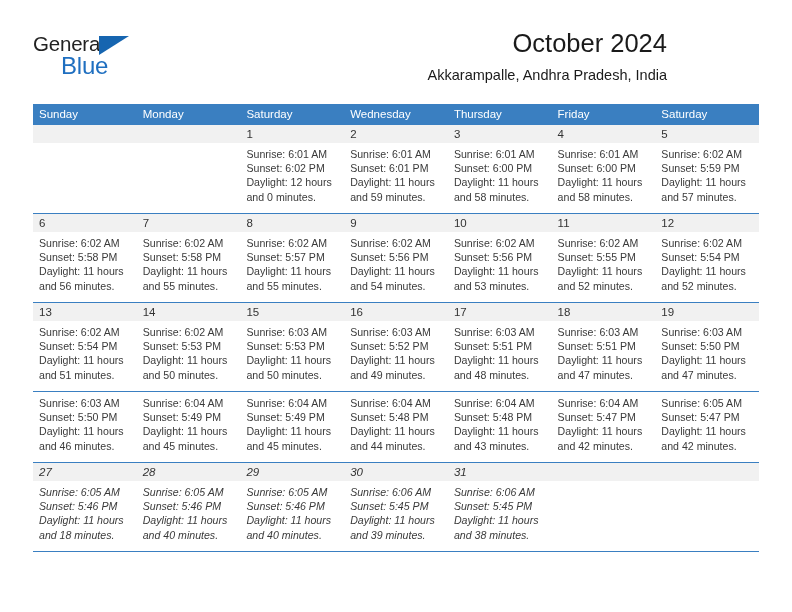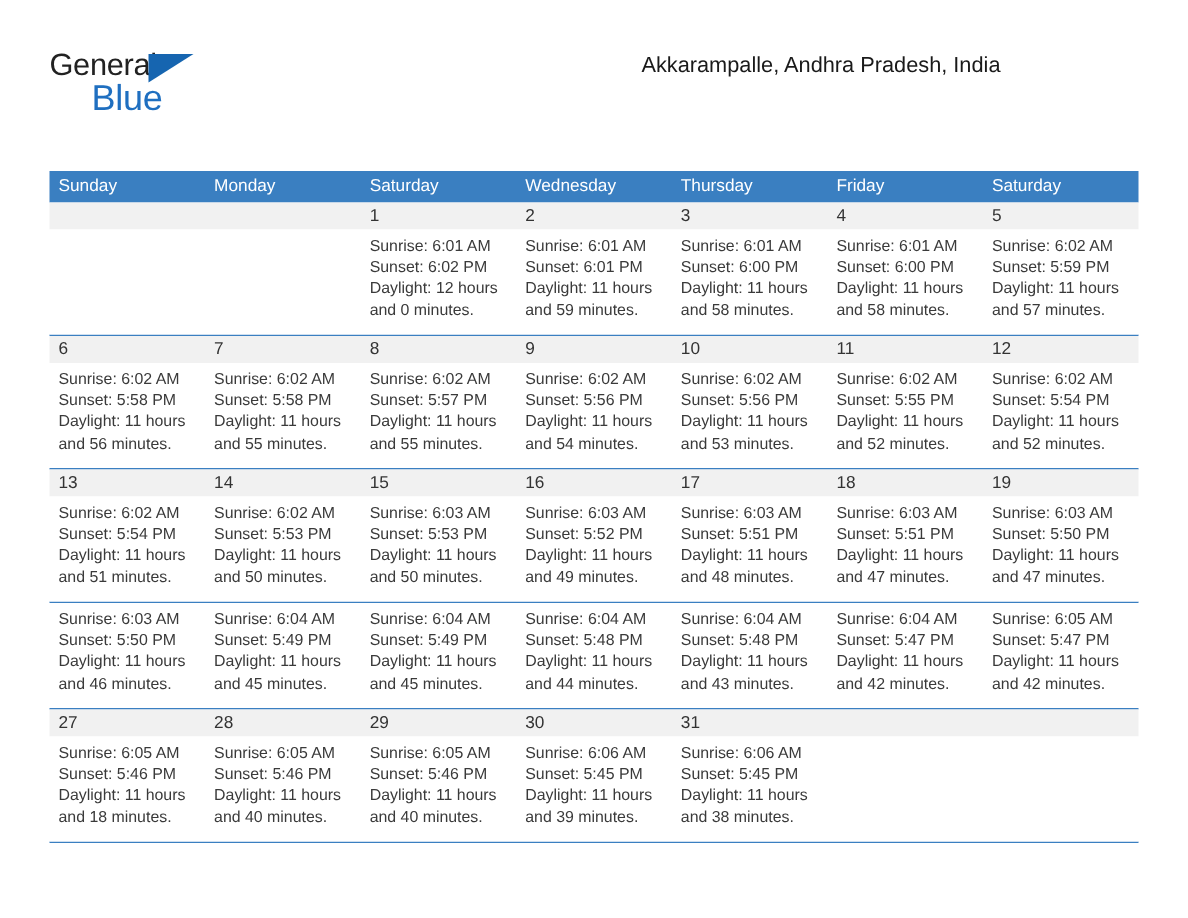--- a/index.html
+++ b/index.html
@@ -85,21 +85,20 @@
     line-height: 1.2;
     white-space: nowrap;
   }
 
   
   .calendar {
     position: absolute;
     left: 33px;
     top: 104px;
     width: 726px;
-    margin-top: 10px;
   }
 
   .dow-row {
     display: flex;
     background: #3a7fc1;
     height: 21px;
   }
   .dow-cell {
     flex: 1 1 0;
     min-width: 0;
@@ -108,20 +107,21 @@
     line-height: 21px;
     padding-left: 6px;
     box-sizing: border-box;
   }
 
   .week {
     border-bottom: 1.6px solid #3a7fc1;
   }
   .week:last-child {
     border-bottom: 1.6px solid #3a7fc1;
+    font-style: italic;
   }
 
   .num-row {
     display: flex;
     height: 18px;
     background: #f1f1f1;
   }
   .num-cell {
     flex: 1 1 0;
     min-width: 0;
@@ -160,20 +160,21 @@
 
   <div class="header">
 
     <div class="logo">
       <span class="logo-general">General</span>
       <span class="logo-tri"></span>
       <span class="logo-blue">Blue</span>
     </div>
 
     <div class="title-wrap">
+      <div class="cal-title">October 2024</div>
       <div class="cal-sub">Akkarampalle, Andhra Pradesh, India</div>
     </div>
 
   </div>
 
   <div class="calendar">
 
     <div class="dow-row">
       <div class="dow-cell">Sunday</div>
       <div class="dow-cell">Monday</div>

